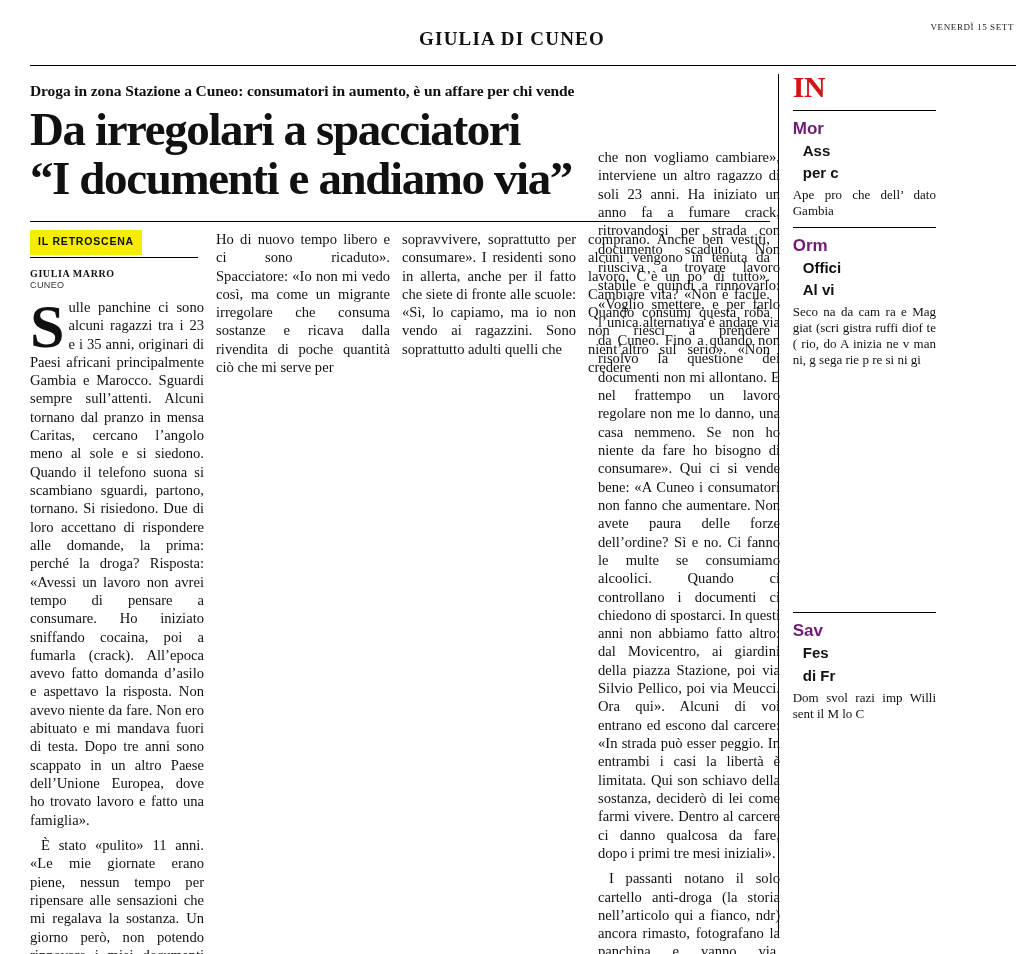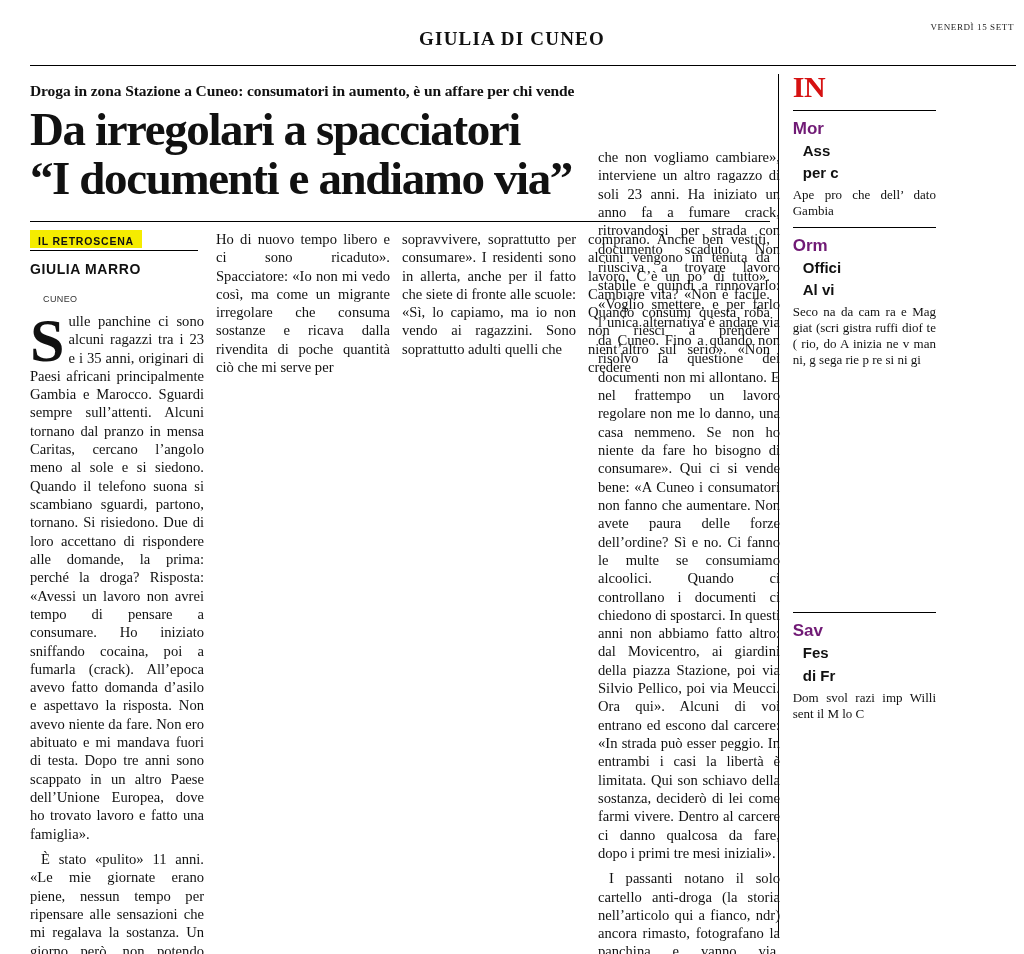--- a/index.html
+++ b/index.html
@@ -102,43 +102,42 @@
   .c { width: 186px; padding-right: 12px; position: relative; }
   .c.cc { width: 186px; }
   .c.c3 { padding-right: 0; width: 182px; }
 
   .tagbox {
     background: #f5ec00;
     font-family: "Liberation Sans", sans-serif;
     font-weight: bold;
     font-size: 10.5px;
     letter-spacing: .8px;
-    padding: 5px 8px 1px 8px;
+    padding: 5px 8px 8px 8px;
     display: inline-block;
     margin-bottom: 2px;
   }
   .tag-underline {
     border-bottom: 1px solid #000;
     width: 168px;
     margin-bottom: 10px;
   }
   .byline {
-    font-family: Liberation Sans, sans-serif;
-    font-weight: bold;
-    font-size: 14px;
+    font-family: Liberation Serif, serif;
+    font-weight: bold;
+    font-size: 10px;
     letter-spacing: .6px;
-    margin-bottom: 17px;
+    margin-bottom: 1px;
   }
   .byplace {
     font-family: "Liberation Sans", sans-serif;
     font-size: 9px;
     letter-spacing: .4px;
     color: #333;
     margin-bottom: 8px;
-    margin-left: 13px;
   }
 
   p.body {
     font-family: Liberation Serif, serif;
     font-size: 14.6px;
     line-height: 1.255;
     text-align: justify;
     margin: 0 0 7px 0;
     hyphens: auto;
     -webkit-hyphens: auto;

